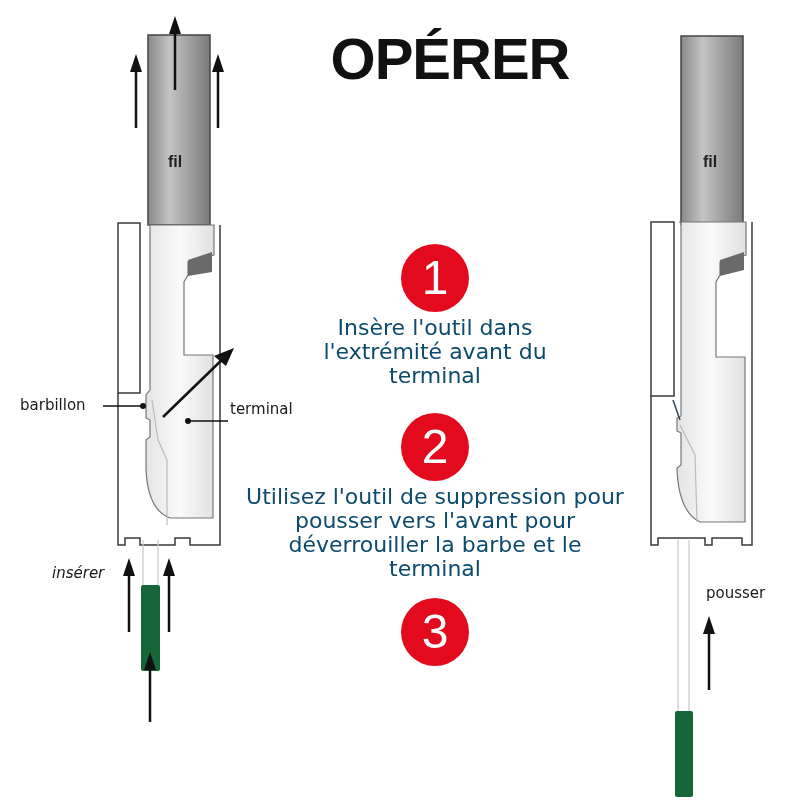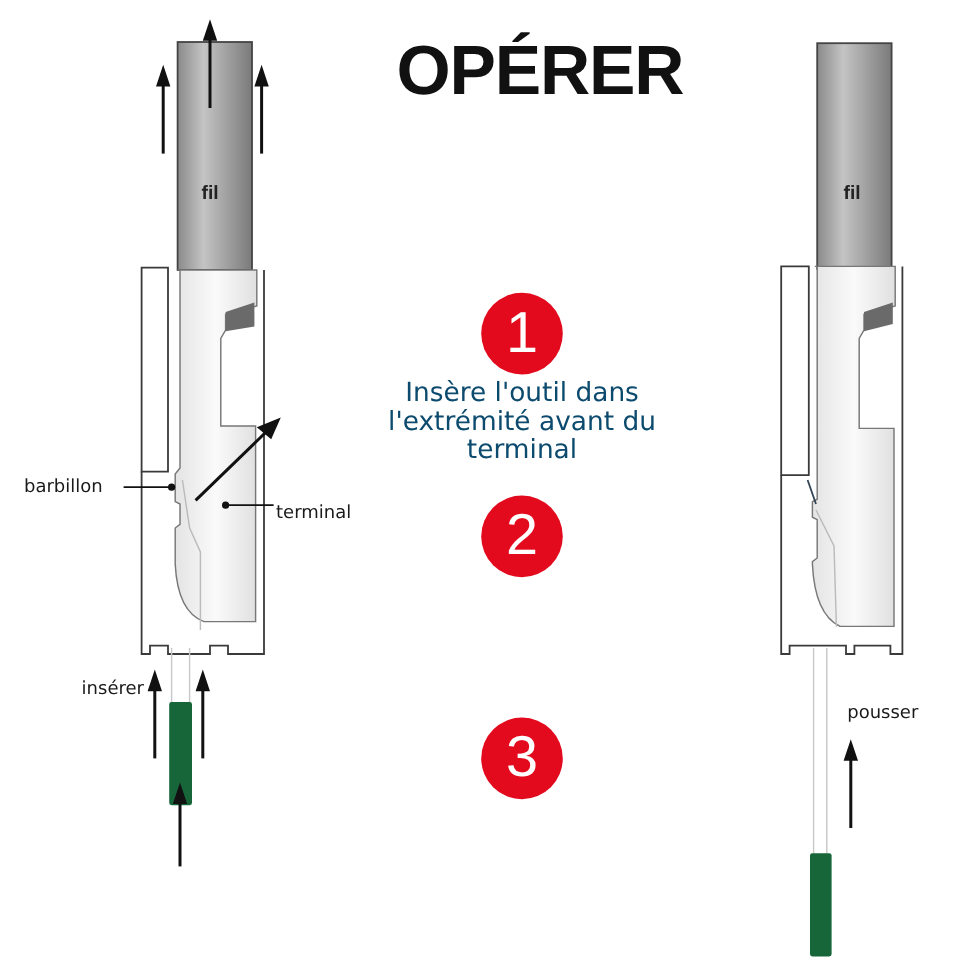--- a/index.html
+++ b/index.html
@@ -91,24 +91,25 @@
   <div>OPÉRER</div>
 </div>
 
 <div class="step" style="top:244px;">
   <div class="badge">1</div>
   <div class="step-text" style="width:300px;margin-left:auto;margin-right:auto;">Insère l'outil dans l'extrémité avant du terminal</div>
 </div>
 
 <div class="step" style="top:413px;">
   <div class="badge">2</div>
+  <div class="step-text" style="width:380px;margin-left:auto;margin-right:auto;">Utilisez l'outil de suppression pour pousser vers l'avant pour déverrouiller la barbe et le terminal</div>
 </div>
 
 <div class="step" style="top:598px;">
   <div class="badge">3</div>
 </div>
 
 <div class="fil" style="left:168px; top:153px;">fil</div>
 <div class="lbl" style="left:20px; top:396px;">barbillon</div>
-<div class="lbl" style="left:230px; top:418px;">terminal</div>
-<div class="lbl" style="left:68px; top:564px;">insérer</div>
+<div class="lbl" style="left:230px; top:400px;">terminal</div>
+<div class="lbl" style="left:52px; top:564px;font-style:italic;">insérer</div>
 <div class="fil" style="left:703px; top:153px;">fil</div>
 <div class="lbl" style="left:706px; top:565px;margin-top:19px;">pousser</div>
 
 </body></html>

